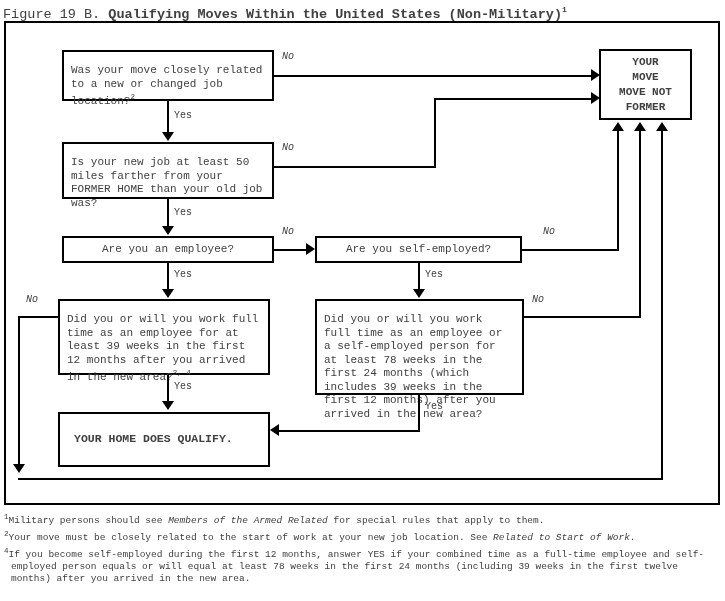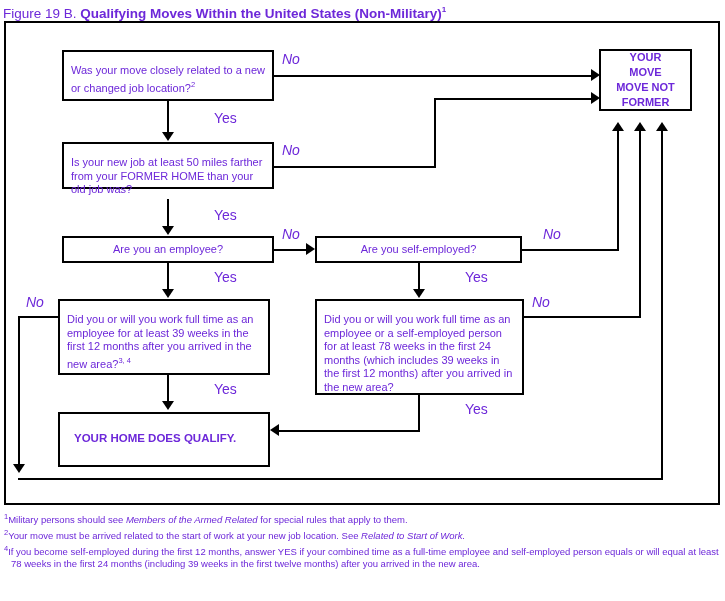--- a/index.html
+++ b/index.html
@@ -5,22 +5,22 @@
   html, body {
     margin: 0;
     padding: 0;
     background: #ffffff;
   }
   #page {
     position: relative;
     width: 725px;
     height: 601px;
     background: #ffffff;
-    font-family: Liberation Sans, sans-serif;
-    color: #6d28d9;
+    font-family: Liberation Mono, monospace;
+    color: #404040;
     overflow: hidden;
   }
 
   
   #title {
     position: absolute;
     left: 3px;
     top: 2px;
     width: 700px;
     height: 18px;
@@ -130,25 +130,25 @@
     border-left: 9px solid #000;
   }
   .arrow.left {
     border-top: 6px solid transparent;
     border-bottom: 6px solid transparent;
     border-right: 9px solid #000;
   }
 
   .elabel {
     position: absolute;
-    font-size: 14px;
+    font-size: 10px;
     font-style: italic;
     white-space: nowrap;
   }
-  .elabel.plain { font-style: normal; margin-left: 40px; }
+  .elabel.plain { font-style: normal; }
 
   
   #footnotes {
     position: absolute;
     left: 4px;
     top: 511px;
     width: 716px;
     font-size: 9.5px;
     line-height: 12px;
   }
@@ -171,21 +171,21 @@
   </div>
 
   <div id="frame">
 
     <div id="start-here">Start Here</div>
 
     <div class="node" id="box-job-related" style="left:56px; top:27px; width:212px; height:51px;">
       <span>Was your move closely related to a new or changed job location?</span><sup>2</sup>
     </div>
 
-    <div class="node" id="box-distance" style="left:56px; top:119px; width:212px; height:47px;">
+    <div class="node" id="box-distance" style="left:56px; top:119px; width:212px; height:57px;">
       <span>Is your new job at least 50 miles farther from your FORMER HOME than your old job was?</span>
     </div>
 
     <div class="node center" id="box-employee" style="left:56px; top:213px; width:212px; height:27px;">
       <span>Are you an employee?</span>
     </div>
 
     <div class="node center" id="box-self-employed" style="left:309px; top:213px; width:207px; height:27px;">
       <span>Are you self-employed?</span>
     </div>
@@ -197,21 +197,21 @@
     <div class="node" id="box-time-self" style="left:309px; top:276px; width:209px; height:96px;">
       <span>Did you or will you work full time as an employee or a self-employed person for at least 78 weeks in the first 24 months (which includes 39 weeks in the first 12 months) after you arrived in the new area?</span>
     </div>
 
     <div class="node vcenter" id="box-qualify" style="left:52px; top:389px; width:212px; height:55px; padding-left:14px;">
       <div>
         <span class="q-head">YOUR HOME DOES QUALIFY.</span>
       </div>
     </div>
 
-    <div class="node center" id="box-not-qualify" style="left:593px; top:26px; width:93px; height:62px;align-items:center;">
+    <div class="node center" id="box-not-qualify" style="left:593px; top:26px; width:93px; height:71px;align-items:center;">
       <div>
         <div>YOUR</div>
         <div>MOVE</div>
         <div>MOVE NOT</div>
         <div>FORMER</div>
       </div>
     </div>
 
     <div class="hline" style="left:268px; top:52px; width:317px;"></div>
     <div class="arrow right" style="left:585px; top:46px;"></div>
@@ -267,17 +267,17 @@
 
     <div class="vline" style="left:412px; top:372px; height:37px;"></div>
     <div class="hline" style="left:273px; top:407px; width:141px;"></div>
     <div class="arrow left" style="left:264px; top:401px;"></div>
     <div class="elabel plain" style="left:419px; top:378px;">Yes</div>
 
   </div>
 
   <div id="footnotes">
       <p class="fn"><sup>1</sup><span>Military persons should see </span><i>Members of the Armed Related</i><span> for special rules that apply to them.</span></p>
-      <p class="fn"><sup>2</sup><span>Your move must be arrived related to the start of work at your new job location. See </span><i>Related to Start of Work.</i></p>
+      <p class="fn"><sup>2</sup><span>Your move must be closely related to the start of work at your new job location. See </span><i>Related to Start of Work.</i></p>
       <p class="fn"><sup>4</sup><span>If you become self-employed during the first 12 months, answer YES if your combined time as a full-time employee and self-employed person equals or will equal at least 78 weeks in the first 24 months (including 39 weeks in the first twelve months) after you arrived in the new area.</span></p>
     </div>
 
 </div>
 
 </body></html>

